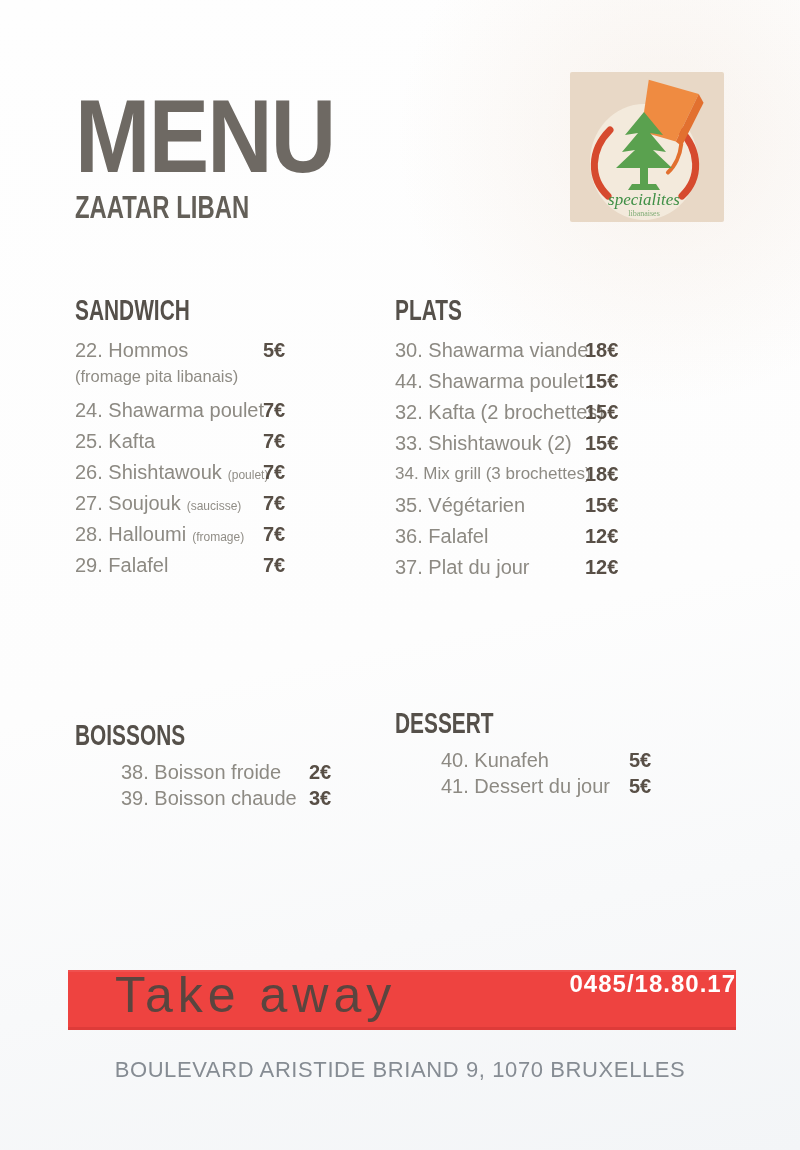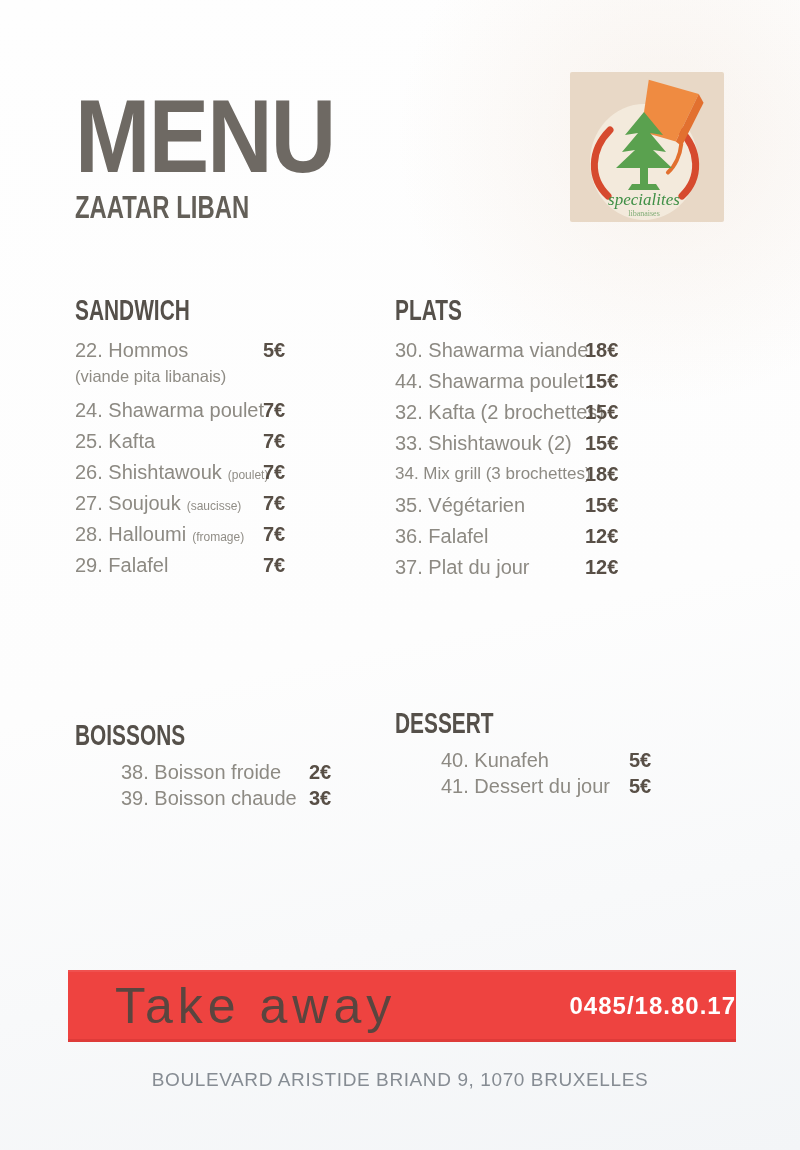--- a/index.html
+++ b/index.html
@@ -60,38 +60,38 @@
     position:absolute;left:188px;top:0;
     font-weight:700;color:#584f46;font-size:20px;
   }
   .sec-plats .iprice{left:190px;}
   .subnote{
     font-size:16.5px;line-height:19px;color:#8f8c85;
     margin:-3px 0 13px 0;white-space:nowrap;
   }
   
   .banner{
-    position:absolute;left:68px;top:970px;width:668px;height:72px;
+    position:absolute;left:68px;top:970px;width:668px;height:60px;
     background:#ee4340;
     box-shadow:inset 0 -3px 0 rgba(150,30,25,0.18), inset 0 2px 0 rgba(255,255,255,0.08);
-    display:flex;align-items:center;
+    display:flex;align-items:flex-start;
   }
   .takeaway{
     margin-left:47px;
     font-size:50px;line-height:1;color:#5a453f;
     letter-spacing:5px;font-weight:400;
   }
   .phone{
     margin-left:auto;
     font-size:24px;font-weight:700;color:#ffffff;letter-spacing:1px;
   }
   .address{
     position:absolute;left:0;top:1057px;width:800px;
     text-align:center;
-    font-size:19px;color:#868c93;letter-spacing:0.6px;margin-top:12px;
+    font-size:22px;color:#868c93;letter-spacing:0.6px;
   }
 </style>
 </head>
 <body>
 
 <div class="page">
 
   <div class="title">MENU</div>
   <div class="subtitle">ZAATAR LIBAN</div>
 
@@ -117,21 +117,21 @@
       </g>
       <text x="74" y="133" font-size="17" fill="#3f8f45" text-anchor="middle" font-family="Liberation Serif, serif" font-style="italic">specialites</text>
       <text x="74" y="144" font-size="8" fill="#82ad78" text-anchor="middle" font-family="Liberation Serif, serif">libanaises</text>
     </svg>
   </div>
 
   <div class="section sec-sandwich">
     <div class="sec-title">SANDWICH</div>
     <div class="items">
         <div class="row"><span class="iname">22. Hommos</span><span class="iprice">5€</span></div>
-        <div class="subnote">(viande pita libanais)</div>
+        <div class="subnote">(fromage pita libanais)</div>
         <div class="row"><span class="iname">24. Shawarma poulet</span><span class="iprice">7€</span></div>
         <div class="row"><span class="iname">25. Kafta</span><span class="iprice">7€</span></div>
         <div class="row"><span class="iname">26. Shishtawouk</span><span class="inote">(poulet)</span><span class="iprice">7€</span></div>
         <div class="row"><span class="iname">27. Soujouk</span><span class="inote">(saucisse)</span><span class="iprice">7€</span></div>
         <div class="row"><span class="iname">28. Halloumi</span><span class="inote">(fromage)</span><span class="iprice">7€</span></div>
         <div class="row"><span class="iname">29. Falafel</span><span class="iprice">7€</span></div>
       </div>
   </div>
 
   <div class="section sec-plats">

